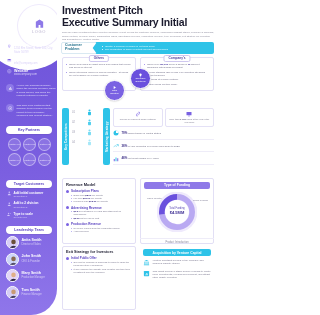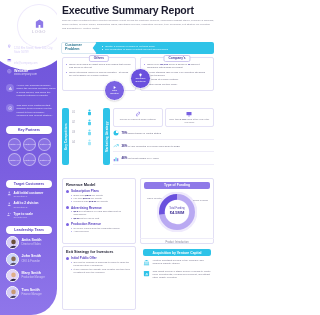--- a/index.html
+++ b/index.html
@@ -393,21 +393,22 @@
         <span>
           <div class="m-name">Tom Smith</div>
           <div class="m-role">Finance Manager</div>
         </span>
       </div>
     </div>
   </aside>
 
   <div class="header">
     <div class="h-title">
-      <div>Executive Summary Report</div>
+      <div>Investment Pitch</div>
+      <div>Executive Summary Initial</div>
     </div>
     <div class="h-sub">This one page investment pitch executive summary report covers the customer problem, comparison against others, company's offerings, funnel metrics, revenue model, subscription plans, advertising revenue, production revenue, type of funding, exit strategy for investors and acquisition by venture capital.</div>
   </div>
 
   <div class="cp-band">
     <div class="cp-tag">
       <span>Customer</span>
       <span>Problem</span>
     </div>
     <ul class="cp-bullets">

